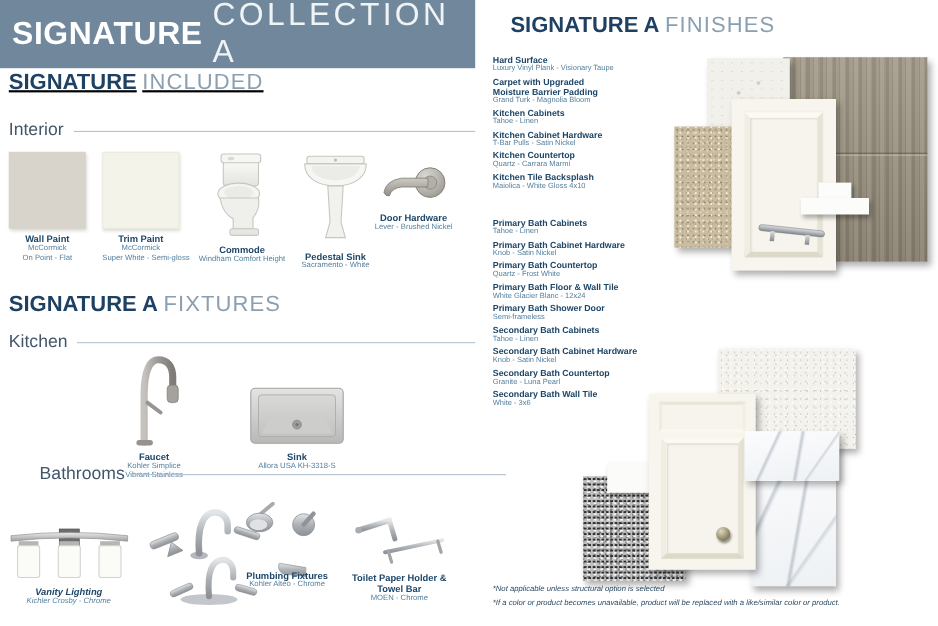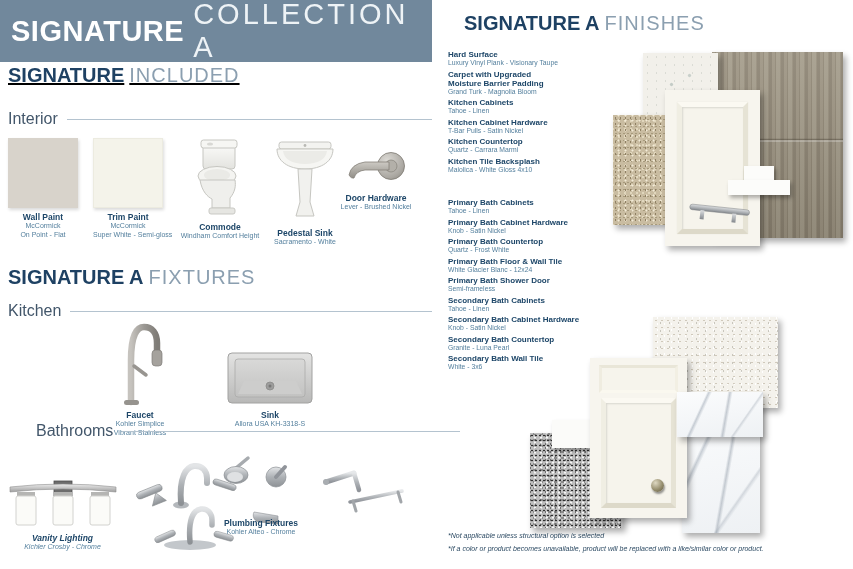--- a/index.html
+++ b/index.html
@@ -356,20 +356,25 @@
         </linearGradient>
           </defs>
         <path d="M8 16 L36 7" stroke="url(#tg)" stroke-width="5" stroke-linecap="round"></path>
         <path d="M36 7 L41 24" stroke="url(#tg)" stroke-width="4.5" stroke-linecap="round"></path>
         <circle cx="8" cy="16" r="3" fill="#a9adb1"></circle>
         <path d="M32 36 L84 25" stroke="url(#tg)" stroke-width="3.6" stroke-linecap="round"></path>
         <path d="M35 35 L38 45" stroke="#a2a6aa" stroke-width="3" stroke-linecap="round"></path>
         <path d="M80 26 L83 36" stroke="#a2a6aa" stroke-width="3" stroke-linecap="round"></path>
       </svg>
     </div>
+    <div style="margin-top:4px;">
+      <div class="name" data-bind="fixtures.bathrooms.2.name">Toilet Paper Holder &amp;</div>
+      <div class="name" data-bind="fixtures.bathrooms.2.name2">Towel Bar</div>
+      <div class="meta" data-bind="fixtures.bathrooms.2.line1">MOEN - Chrome</div>
+    </div>
   </div>
 
   <div class="h2" style="left:448px;top:13px;margin-left:16px;">
     <span class="bold" data-bind="finishes.heading_bold">SIGNATURE A</span><span class="light" data-bind="finishes.heading_light">FINISHES</span>
   </div>
 
   <div class="fin-list">
     <div class="fin-item">
       <div class="t" data-bind="finishes.items.0.title">Hard Surface</div>
       <div class="s" data-bind="finishes.items.0.sub">Luxury Vinyl Plank - Visionary Taupe</div>

